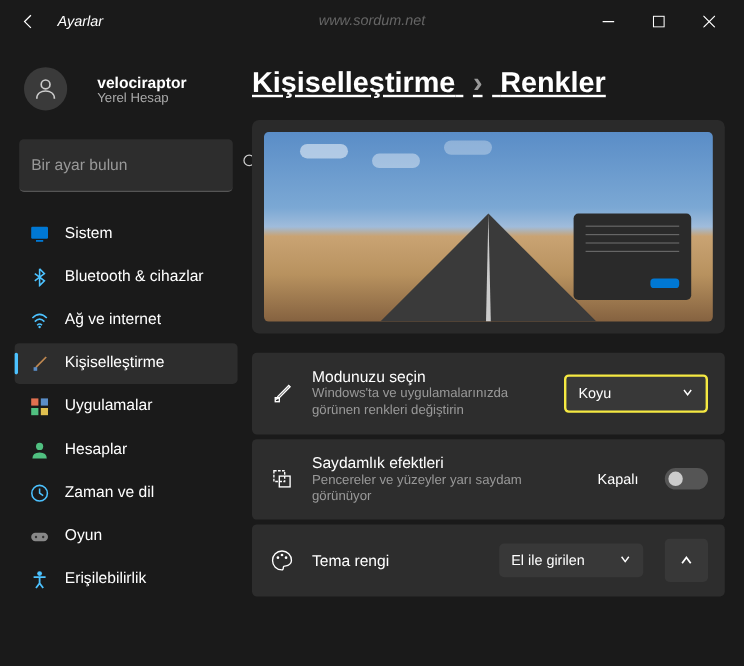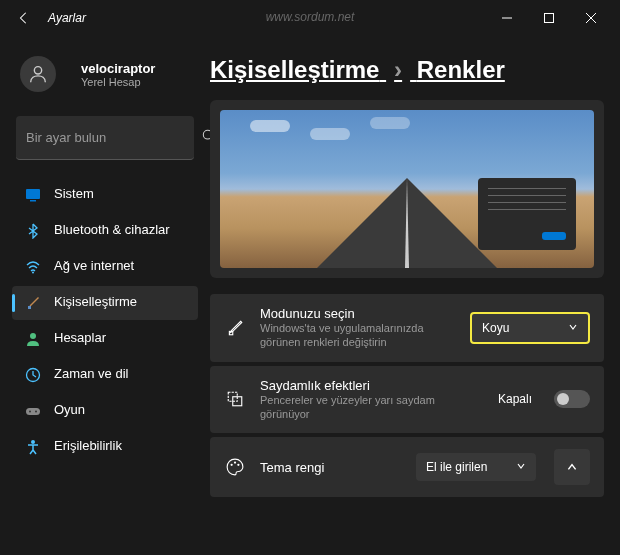--- a/index.html
+++ b/index.html
@@ -143,20 +143,31 @@
             <svg width="16" height="16" viewBox="0 0 16 16">
               <path d="M13 2 L14 3 L6 11 L4 12 L5 10 Z" fill="#c08850"></path>
               <rect x="3" y="11" width="3" height="3" fill="#5a8dc7"></rect>
             </svg>
           </span>
         <span>Kişiselleştirme</span>
       </div>
       <div class="nav-item">
         <span class="nav-icon">
             <svg width="16" height="16" viewBox="0 0 16 16">
+              <rect x="1" y="1" width="6" height="6" fill="#e07050"></rect>
+              <rect x="9" y="1" width="6" height="6" fill="#5a8dc7"></rect>
+              <rect x="1" y="9" width="6" height="6" fill="#50c080"></rect>
+              <rect x="9" y="9" width="6" height="6" fill="#e0c050"></rect>
+            </svg>
+          </span>
+        <span>Uygulamalar</span>
+      </div>
+      <div class="nav-item">
+        <span class="nav-icon">
+            <svg width="16" height="16" viewBox="0 0 16 16">
               <circle cx="8" cy="5" r="3" fill="#50c080"></circle>
               <path d="M2 15 Q2 10 8 10 Q14 10 14 15 Z" fill="#50c080"></path>
             </svg>
           </span>
         <span>Hesaplar</span>
       </div>
       <div class="nav-item">
         <span class="nav-icon">
             <svg width="16" height="16" viewBox="0 0 16 16">
               <circle cx="8" cy="8" r="6.5" stroke="#4cc2ff" stroke-width="1.3" fill="none"></circle>

